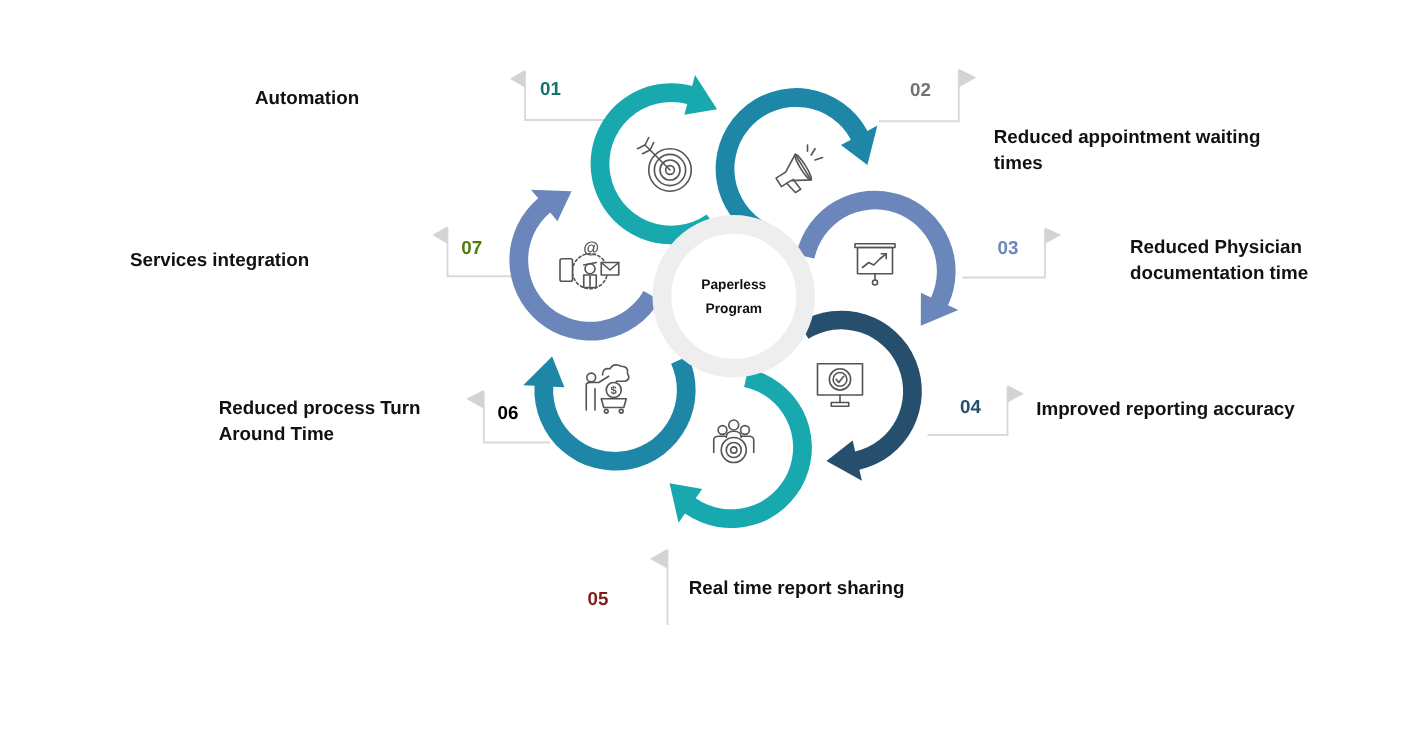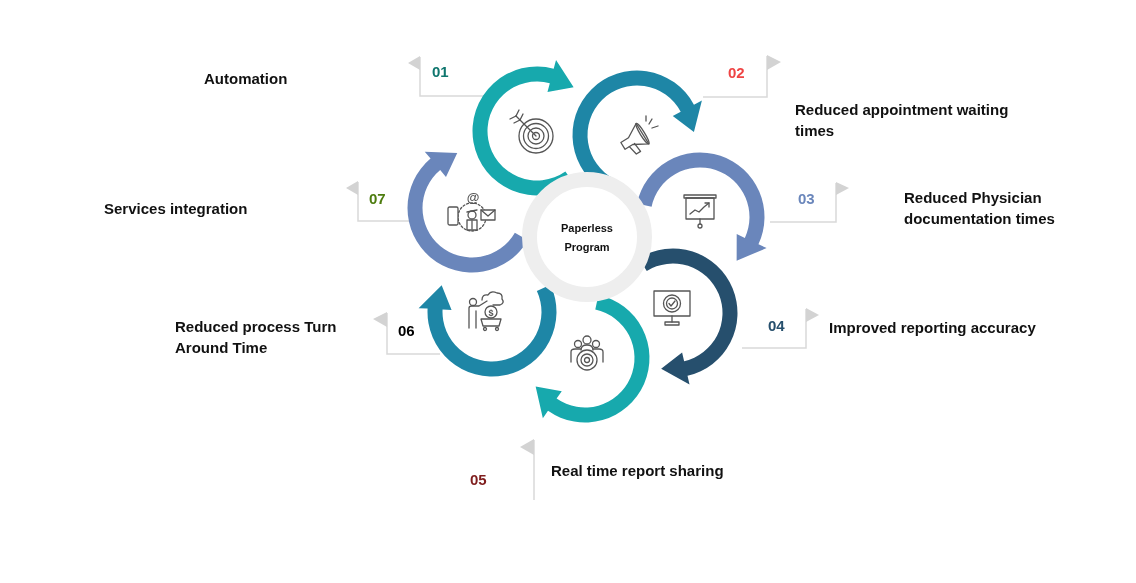--- a/index.html
+++ b/index.html
@@ -168,37 +168,37 @@
 
     <circle cx="587" cy="237" r="57.5" fill="#ffffff" stroke="#EEEEEE" stroke-width="15"></circle>
   </svg>
 
   <div class="center-text">
     <span>Paperless</span>
     <span>Program</span>
   </div>
 
   <div class="num" style="left: 432px; top: 63px; color: #0f766e;">01</div>
-  <div class="num" style="left: 728px; top: 64px; color: #ef4444;">02</div>
+  <div class="num" style="left: 728px; top: 64px; color: #737373;">02</div>
   <div class="num" style="left: 798px; top: 190px; color: rgb(106, 134, 187);">03</div>
   <div class="num" style="left: 768px; top: 317px; color: rgb(38, 79, 109);">04</div>
   <div class="num" style="left: 470px; top: 471px; color: #7f1d1d;">05</div>
   <div class="num" style="left: 398px; top: 322px; color: #000000;">06</div>
   <div class="num" style="left: 369px; top: 190px; color: #4d7c0f;">07</div>
 
   <div class="label" style="left:204px; top:68px;">
     <span>Automation</span>
   </div>
   <div class="label" style="left:795px; top:54px;margin-top:45px;">
     <span>Reduced appointment waiting</span>
     <span>times</span>
   </div>
   <div class="label" style="left:864px; top:187px;margin-left:40px;">
     <span>Reduced Physician</span>
-    <span>documentation times</span>
+    <span>documentation time</span>
   </div>
   <div class="label" style="left:829px; top:317px;">
     <span>Improved reporting accuracy</span>
   </div>
   <div class="label" style="left:551px; top:460px;">
     <span>Real time report sharing</span>
   </div>
   <div class="label" style="left:175px; top:316px;">
     <span>Reduced process Turn</span>
     <span>Around Time</span>

